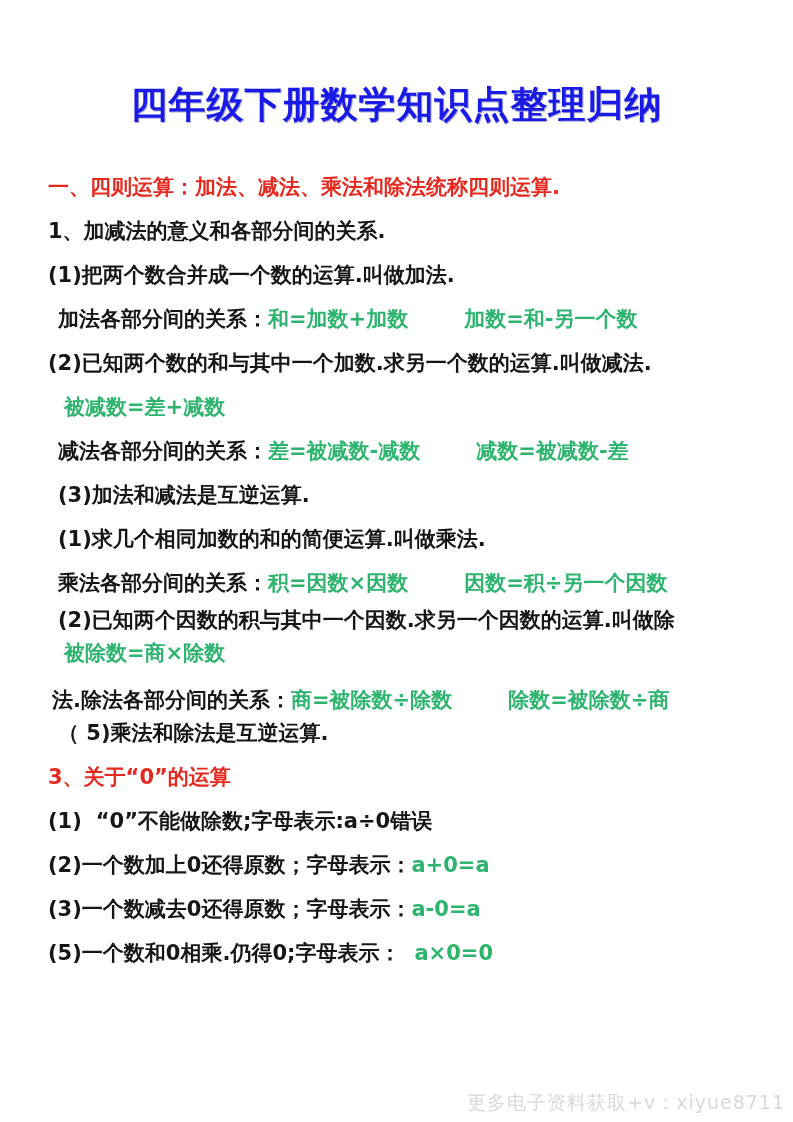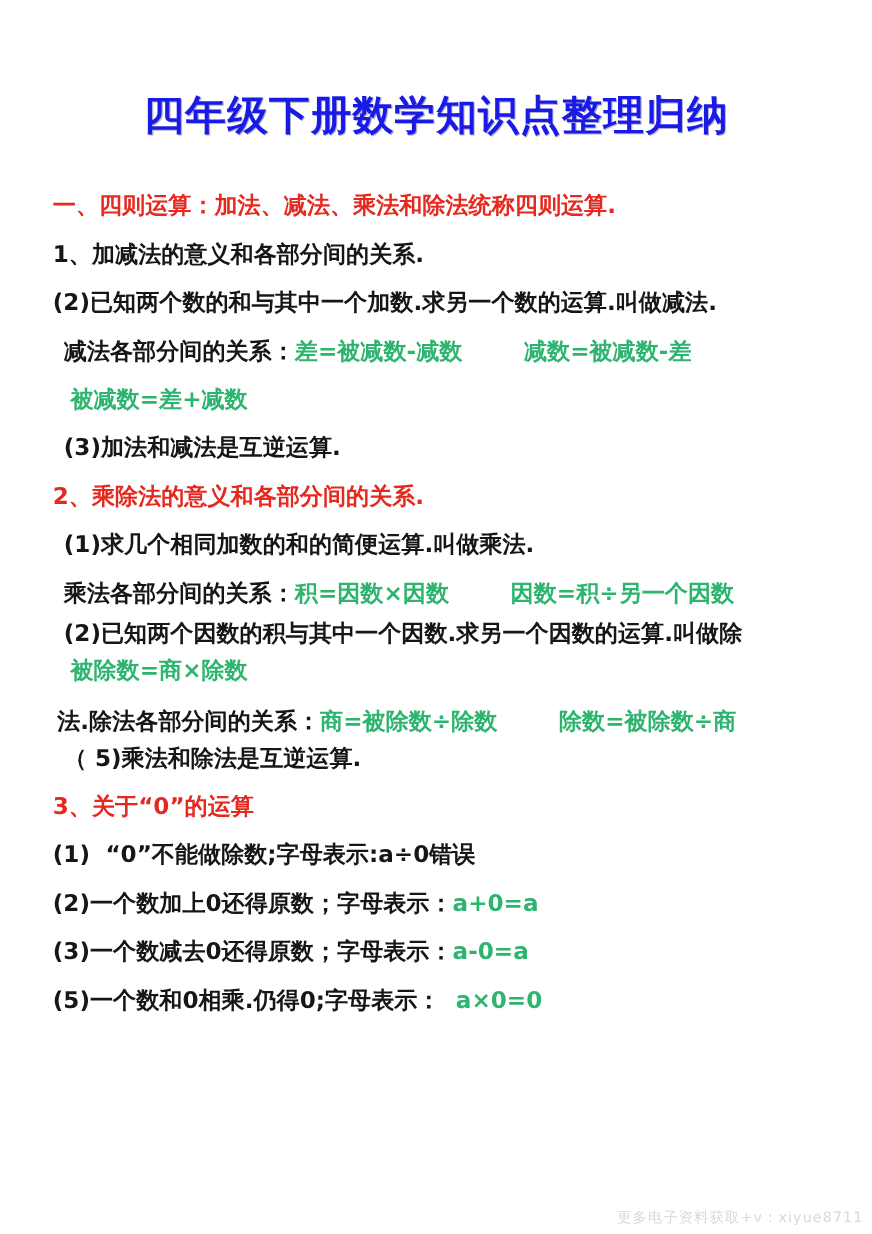--- a/index.html
+++ b/index.html
@@ -42,39 +42,40 @@
   .mb24{margin-bottom:24px;}
   .c-black{color:var(--black,#161616);text-align:center;}
   .c-red{color:var(--red,#e5291f);}
   .c-green{color:var(--green,#2db46e);}
   .spacer-lg{display:inline-block;width:56px;}
   .spacer-sm{display:inline-block;width:14px;}
   .watermark{
     position:absolute;
     right:8px;
     bottom:6px;
-    font-size:13px;
+    font-size:19px;
     font-weight:400;
     letter-spacing:1px;
     color:var(--wm,#d9d9d9);
   }
 </style>
 </head>
 <body>
 
 <div class="page">
   <h1 class="title">四年级下册数学知识点整理归纳</h1>
   <div class="content">
       <p class="line ind0"><span class="c-red">一、四则运算：加法、减法、乘法和除法统称四则运算.</span></p>
       <p class="line ind0"><span class="c-black">1、加减法的意义和各部分间的关系.</span></p>
+      <p class="line ind0"><span class="c-black">(1)把两个数合并成一个数的运算.叫做加法.</span></p>
+      <p class="line ind1"><span class="c-black">加法各部分间的关系：</span><span class="c-green">和=加数+加数</span><span class="spacer-lg"></span><span class="c-green">加数=和-另一个数</span></p>
       <p class="line ind0"><span class="c-black">(2)已知两个数的和与其中一个加数.求另一个数的运算.叫做减法.</span></p>
+      <p class="line ind2"><span class="c-green">被减数=差+减数</span></p>
       <p class="line ind1"><span class="c-black">减法各部分间的关系：</span><span class="c-green">差=被减数-减数</span><span class="spacer-lg"></span><span class="c-green">减数=被减数-差</span></p>
-      <p class="line ind2"><span class="c-green">被减数=差+减数</span></p>
       <p class="line ind1"><span class="c-black">(3)加法和减法是互逆运算.</span></p>
-      <p class="line ind0"><span class="c-red">2、乘除法的意义和各部分间的关系.</span></p>
       <p class="line ind1"><span class="c-black">(1)求几个相同加数的和的简便运算.叫做乘法.</span></p>
       <p class="line ind1 mb14"><span class="c-black">乘法各部分间的关系：</span><span class="c-green">积=因数×因数</span><span class="spacer-lg"></span><span class="c-green">因数=积÷另一个因数</span></p>
       <p class="line ind1 mb10"><span class="c-black">(2)已知两个因数的积与其中一个因数.求另一个因数的运算.叫做除</span></p>
       <p class="line ind2 mb24"><span class="c-green">被除数=商×除数</span></p>
       <p class="line ind3 mb10"><span class="c-black">法.除法各部分间的关系：</span><span class="c-green">商=被除数÷除数</span><span class="spacer-lg"></span><span class="c-green">除数=被除数÷商</span></p>
       <p class="line ind1"><span class="c-black">（ 5)乘法和除法是互逆运算.</span></p>
       <p class="line ind0"><span class="c-red">3、关于“0”的运算</span></p>
       <p class="line ind0"><span class="c-black">(1)</span><span class="spacer-sm"></span><span class="c-black">“0”不能做除数;字母表示:a÷0错误</span></p>
       <p class="line ind0"><span class="c-black">(2)一个数加上0还得原数；字母表示：</span><span class="c-green">a+0=a</span></p>
       <p class="line ind0"><span class="c-black">(3)一个数减去0还得原数；字母表示：</span><span class="c-green">a-0=a</span></p>

